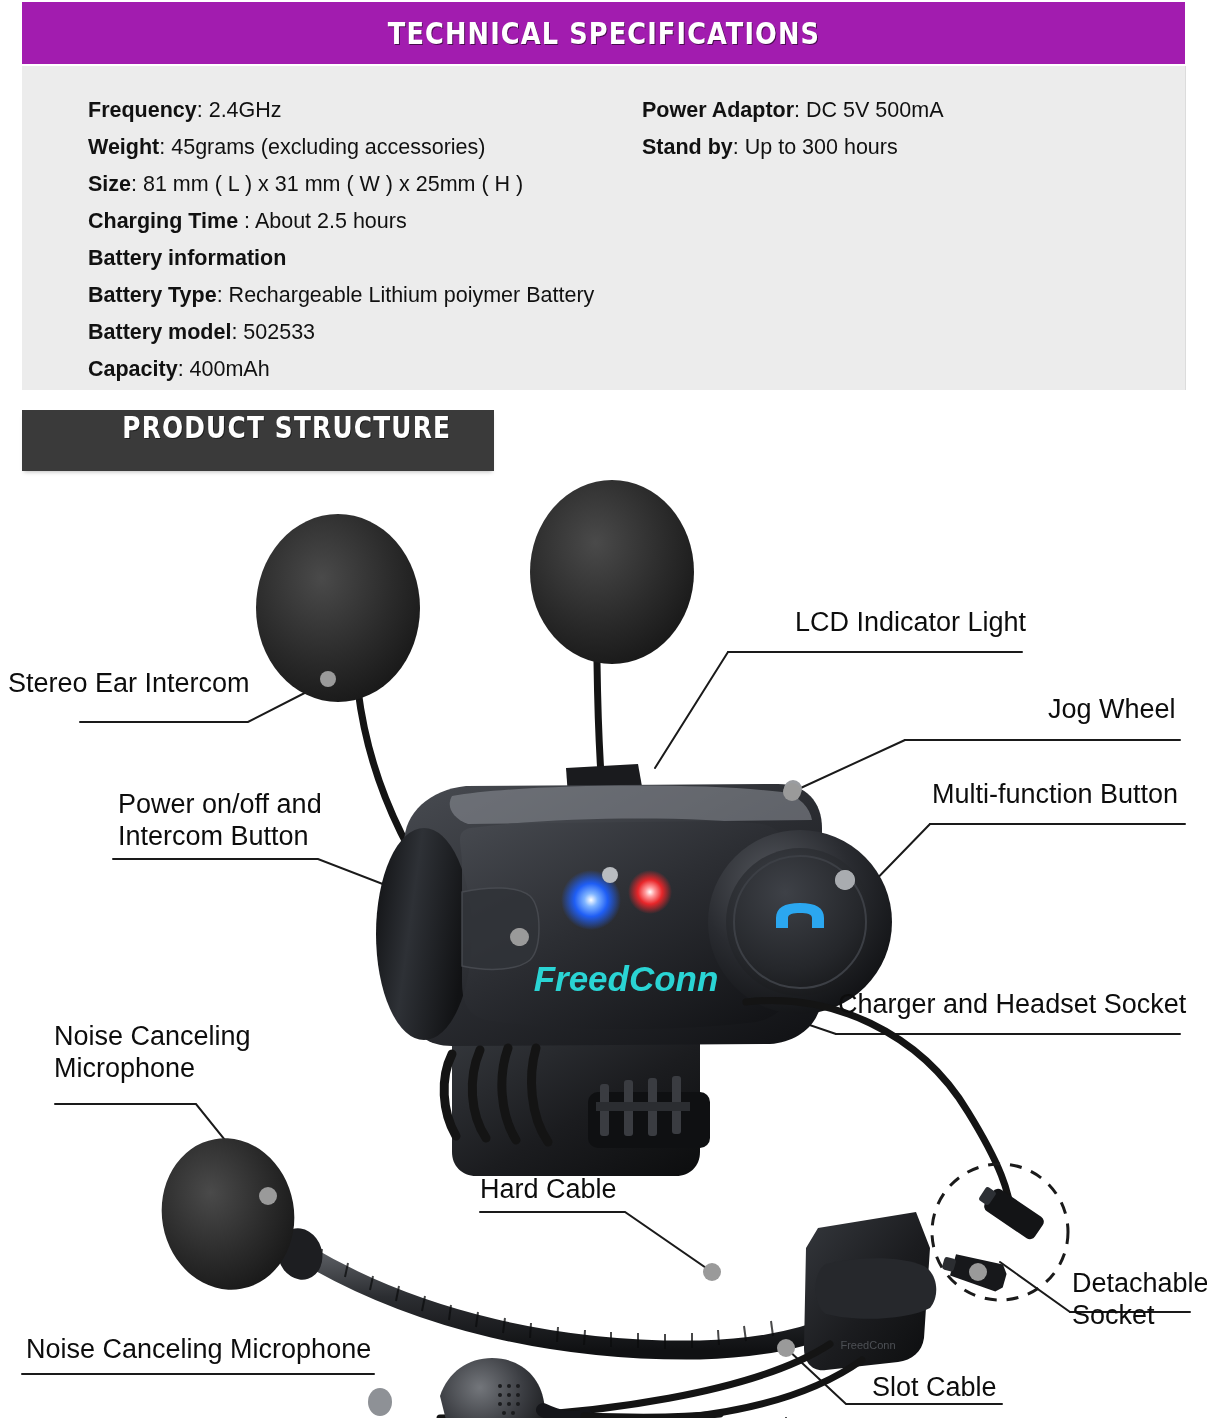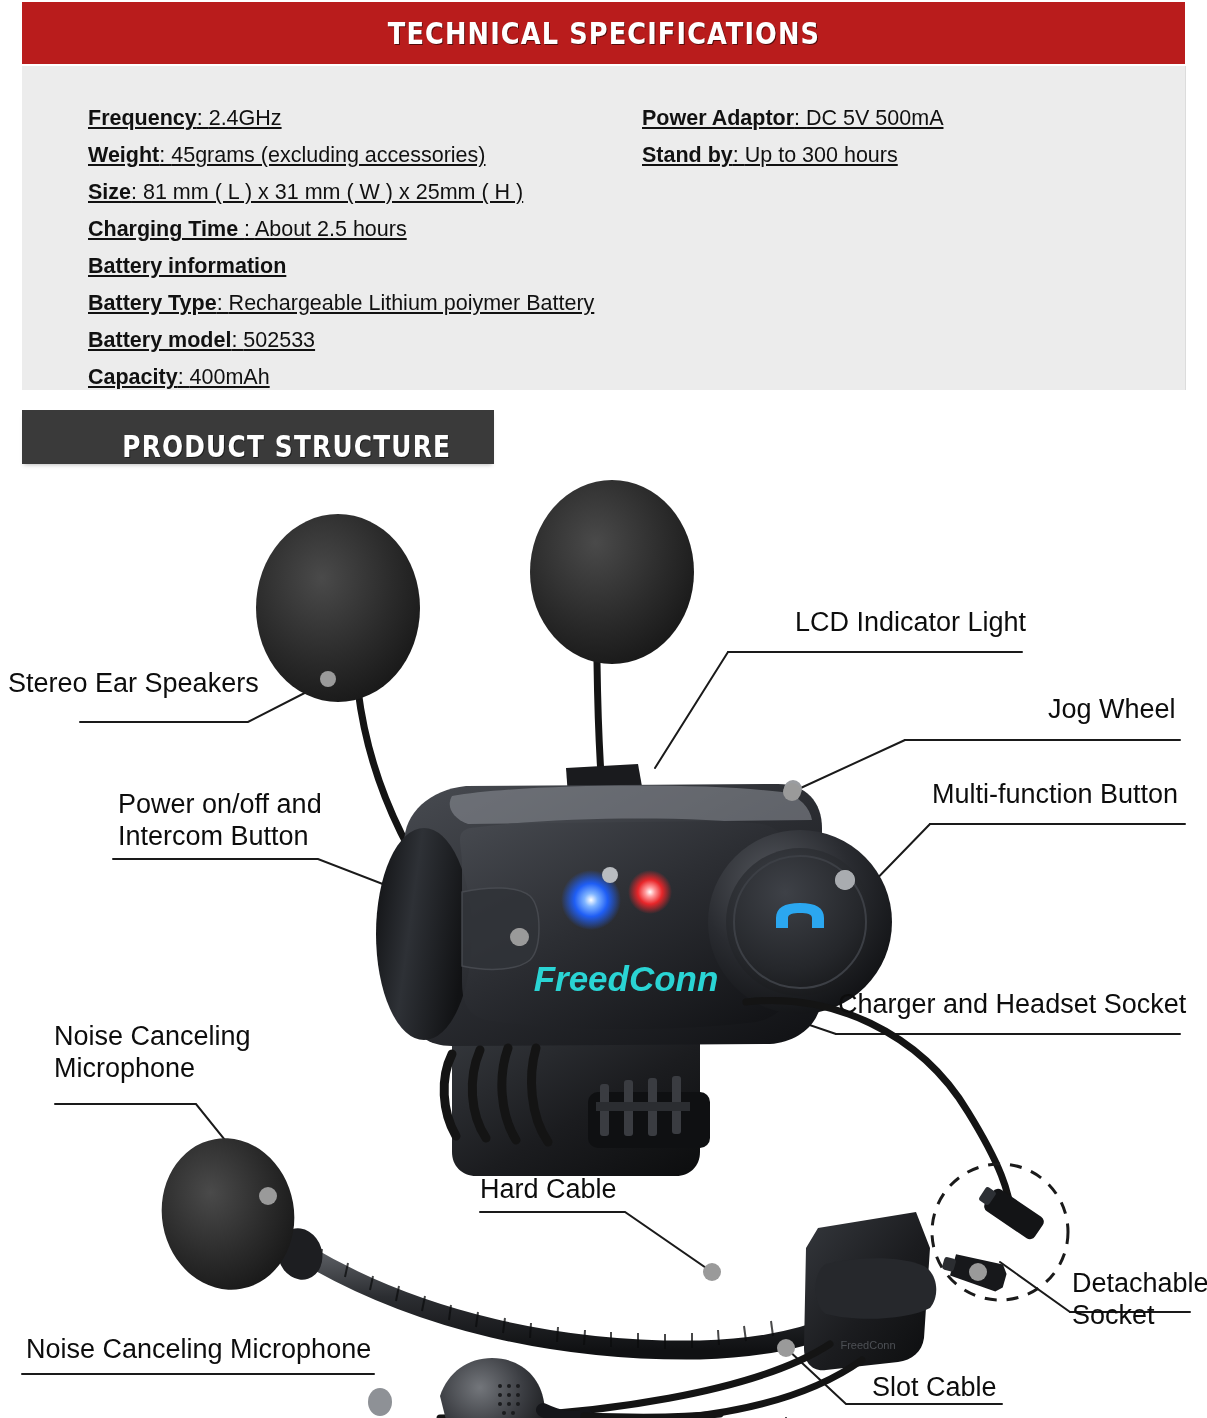--- a/index.html
+++ b/index.html
@@ -6,46 +6,46 @@
   body{
     width:1207px;height:1418px;position:relative;overflow:hidden;
     font-family:"Liberation Sans","DejaVu Sans",sans-serif;
     color:#111;
   }
 
   
   .spec-panel{position:absolute;left:22px;top:0;width:1163px;height:392px;}
   .spec-header{
     position:absolute;left:0;top:2px;width:1163px;height:62px;
-    background:#b91c1c;
+    background:#a21caf;
     display:flex;align-items:center;justify-content:center;
   }
   .spec-header .ttl{
     font-family:"DejaVu Sans Condensed","Liberation Sans",sans-serif;
     color:#ffffff;font-weight:bold;font-size:31px;letter-spacing:1.2px;
     transform:scaleX(.92);
     text-shadow:1px 1px 0 rgba(0,0,0,.55);
   }
   .spec-body{
     position:absolute;left:0;top:66px;width:1163px;height:324px;
     background:#ececec;border-right:1px solid #dcdcdc;
   }
-  .col{position:absolute;top:34px;text-decoration:underline;}
+  .col{position:absolute;top:26px;}
   .col-left{left:66px;width:560px;}
   .col-right{left:620px;width:540px;}
   .line{font-size:21.5px;line-height:37px;white-space:nowrap;color:#111;}
   .line b{font-weight:bold;}
   .line.indent{padding-left:137px;}
   .col-right .line:nth-child(5){margin-top:0;}
   .rb{position:absolute;left:620px;top:192px;width:540px;}
 
   
   .ps-banner{
-    position:absolute;left:22px;top:410px;width:472px;height:54px;
-    background:#3a3a3a;display:flex;align-items:flex-end;
+    position:absolute;left:22px;top:410px;width:472px;height:61px;
+    background:#3a3a3a;display:flex;align-items:flex-start;
     box-shadow:0 3px 4px -2px rgba(0,0,0,.25);
   }
   .ps-banner .ttl{
     margin-left:86px;
     font-family:"DejaVu Sans Condensed","Liberation Sans",sans-serif;
     color:#fff;font-weight:bold;font-size:30px;letter-spacing:1.3px;
     transform:scaleX(.92);
     text-shadow:1px 1px 0 rgba(0,0,0,.5);
   }
 
@@ -358,21 +358,21 @@
     <g>
       <circle cx="520" cy="465" r="9" fill="#9a9a9a"></circle>
       <circle cx="712" cy="800" r="9" fill="#9a9a9a"></circle>
       <circle cx="786" cy="876" r="9" fill="#9a9a9a"></circle>
       <circle cx="978" cy="800" r="9" fill="#9a9a9a"></circle>
       <circle cx="792" cy="320" r="9" fill="#9a9a9a"></circle>
       <circle cx="845" cy="408" r="10" fill="#a9acb0"></circle>
     </g>
   </svg>
 
-  <div class="callout" style="left:8px;  top:196px;">Stereo Ear Speakers</div>
+  <div class="callout" style="left:8px;  top:196px;">Stereo Ear Intercom</div>
 
   <div class="callout two" style="left:118px; top:316px;">
     <div>Power on/off and</div>
     <div>Intercom Button</div>
   </div>
 
   <div class="callout" style="left:795px; top:135px;">LCD Indicator Light</div>
 
   <div class="callout" style="left:1048px;top:222px;">Jog Wheel</div>
 

